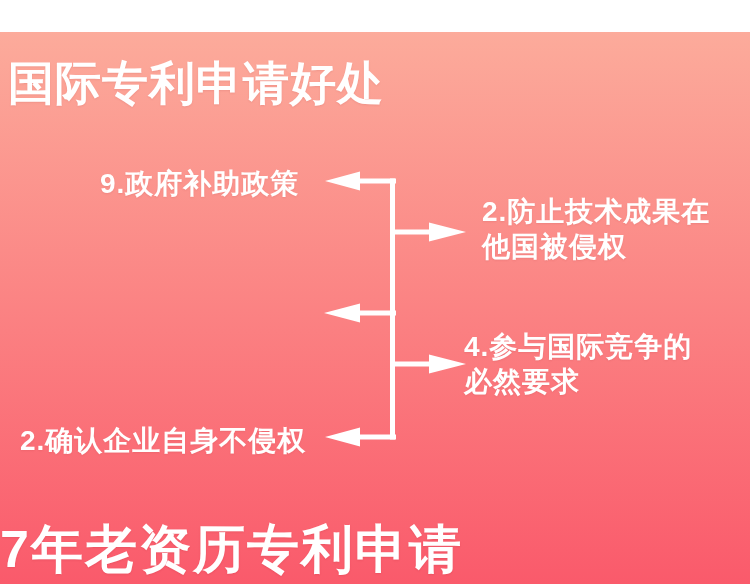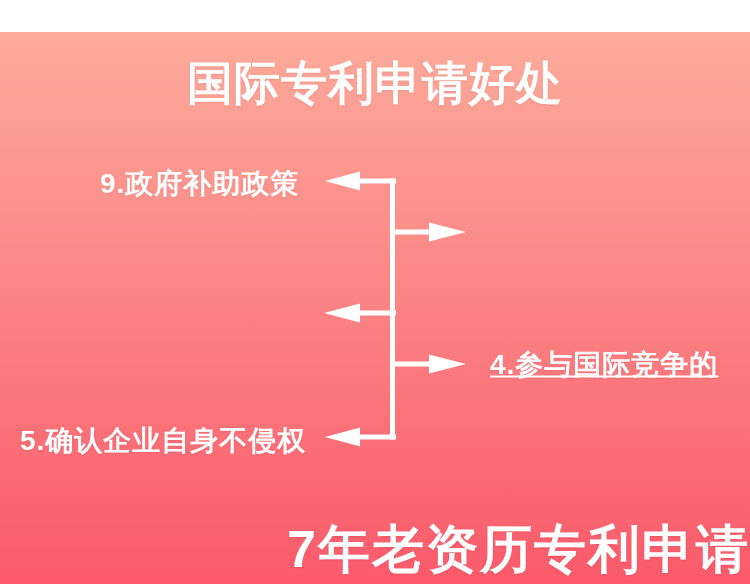--- a/index.html
+++ b/index.html
@@ -19,41 +19,42 @@
     position:relative;width:750px;height:584px;background:var(--top-band,#ffffff);overflow:hidden;
   }
   .top-band{
     position:absolute;left:0;top:0;width:750px;height:32px;background:var(--top-band,#ffffff);
   }
   .gradient{
     position:absolute;left:0;top:32px;width:750px;height:552px;
     background:linear-gradient(to bottom,var(--background-top,#fcab9b) 0%,var(--background-bottom,#fa5a6b) 100%);
   }
   .title{
-    position:absolute;left:0;top:54px;width:750px;text-align:center;
+    position:absolute;left:0;top:54px;width:750px;
     color:var(--text,#ffffff);font-size:46px;font-weight:700;line-height:58px;letter-spacing:1px;
     text-shadow:0 1px 2px rgba(160,50,50,0.12);
+    padding-left:8px;
   }
   .arrows{
     position:absolute;left:0;top:0;width:750px;height:584px;display:block;pointer-events:none;
   }
   .arrows line{stroke:var(--arrow,#ffffff);stroke-width:5;}
   .arrows polygon{fill:var(--arrow,#ffffff);}
   .item{
     position:absolute;transform:translateY(-50%);
     color:var(--text,#ffffff);font-size:28px;font-weight:700;line-height:35px;letter-spacing:1px;
     white-space:nowrap;text-shadow:0 1px 2px rgba(160,50,50,0.12);
   }
   .item-1{left:100px;top:183px;}
   .item-2{left:482px;top:229px;}
   .item-3{left:55px;top:315px;}
-  .item-4{left:490px;top:364px;text-decoration:underline;}
+  .item-4{left:464px;top:364px;}
   .item-5{left:20px;top:440px;}
   .footer-title{
-    position:absolute;left:0;top:520px;width:750px;text-align:right;
+    position:absolute;left:0;top:520px;width:750px;text-align:left;
     color:var(--text,#ffffff);font-size:52px;font-weight:700;line-height:58px;letter-spacing:2px;
     text-shadow:0 1px 2px rgba(160,30,40,0.15);
   }
 </style>
 </head>
 <body>
 
 <div class="canvas">
   <div class="top-band"></div>
   <div class="gradient"></div>
@@ -76,24 +77,29 @@
     <polygon points="466,364 429,354.5 429,373.5"></polygon>
 
     <line x1="396" y1="437" x2="356" y2="437"></line>
     <polygon points="325,437 360,427.5 360,446.5"></polygon>
   </svg>
 
   <div class="item item-1">
     <div>9.政府补助政策</div>
   </div>
 
+  <div class="item item-2">
+    <div>2.防止技术成果在</div>
+    <div>他国被侵权</div>
+  </div>
 
 
   <div class="item item-4">
     <div>4.参与国际竞争的</div>
+    <div>必然要求</div>
   </div>
 
   <div class="item item-5">
-    <div>5.确认企业自身不侵权</div>
+    <div>2.确认企业自身不侵权</div>
   </div>
 
   <div class="footer-title">7年老资历专利申请</div>
 </div>
 
 </body></html>

